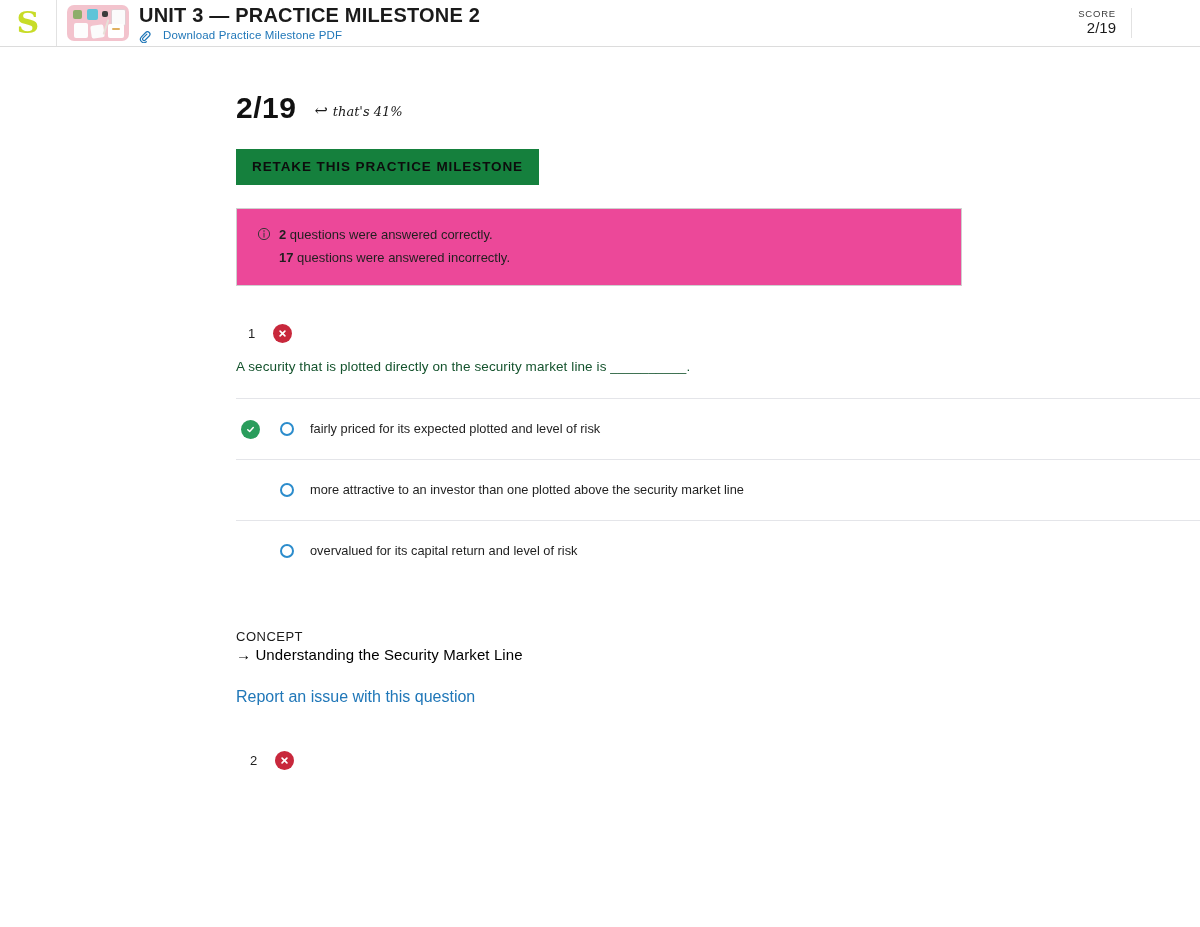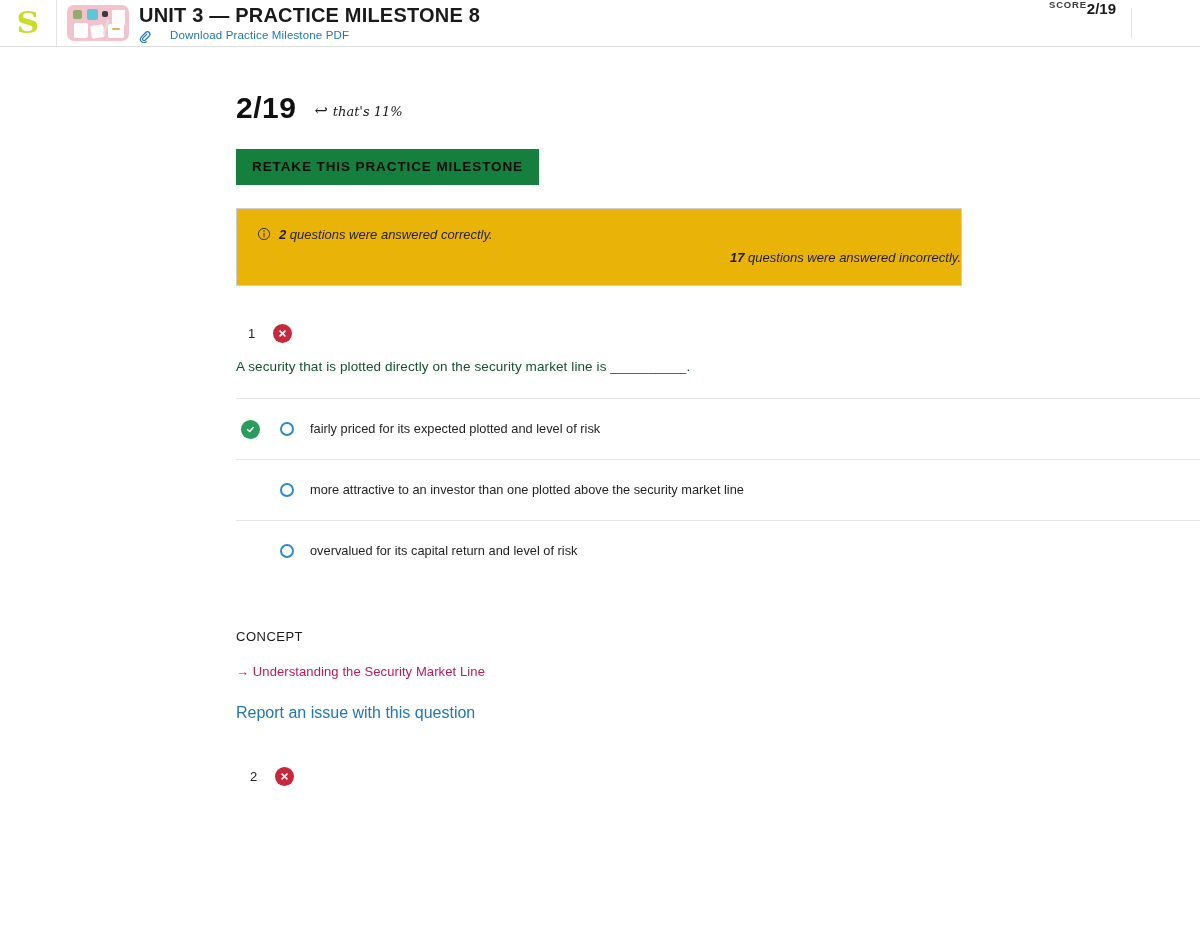--- a/index.html
+++ b/index.html
@@ -77,21 +77,21 @@
   .unit-title {
     font-size: 20px;
     font-weight: 700;
     letter-spacing: 0.2px;
     color: #1a1a1a;
     line-height: 1.05;
   }
   .pdf-line {
     display: flex;
     align-items: center;
-    gap: 19px;
+    gap: 12px;
     margin-top: 3px;
   }
   .clip-icon {
     width: 12px;
     height: 12px;
     display: inline-block;
     color: #2077b8;
   }
   .pdf-link {
     font-size: 11.5px;
@@ -99,24 +99,23 @@
     letter-spacing: 0.15px;
     cursor: pointer;
   }
 
   .score-cell {
     position: absolute;
     right: 84px;
     top: 0;
     height: 46px;
     display: flex;
-    flex-direction: row;
-    align-items: flex-start;
-    justify-content: center;
-    font-weight: bold;
+    flex-direction: column;
+    align-items: flex-end;
+    justify-content: center;
   }
   .score-label {
     font-size: 9.5px;
     letter-spacing: 0.8px;
     color: #3a3a3a;
     line-height: 1.1;
   }
   .score-value {
     font-size: 15px;
     color: #1a1a1a;
@@ -170,34 +169,33 @@
     padding: 10px 16px 11px 16px;
     border: none;
     cursor: pointer;
     font-family: "Liberation Sans", sans-serif;
   }
 
   .info-box {
     margin-top: 23px;
     width: 726px;
     border: 1px solid #cfcfcf;
-    background: #eab308;
-    padding: 16px 0 17px 20px;
+    background: #ec4899;
+    padding: 16px 8px 17px 20px;
     box-sizing: border-box;
-    font-style: italic;
   }
   .info-row {
     display: flex;
     align-items: flex-start;
     gap: 8px;
     font-size: 13px;
     color: #1f1f1f;
     line-height: 1.55;
   }
-  .info-row + .info-row { margin-top: 3px; padding-left: 22px; justify-content: flex-end; }
+  .info-row + .info-row { margin-top: 3px; padding-left: 22px; }
   .info-icon {
     width: 14px;
     height: 14px;
     flex: 0 0 14px;
     margin-top: 2px;
     color: #333333;
   }
   .info-num { font-weight: 700; }
 
   
@@ -289,23 +287,23 @@
   .concept {
     margin-top: 48px;
     padding-left: 0;
   }
   .concept-label {
     font-size: 13px;
     letter-spacing: 0.5px;
     color: #1a1a1a;
   }
   .concept-link {
-    margin-top: 20px;
-    font-size: 13px;
-    color: #be185d;
+    margin-top: 2px;
+    font-size: 15px;
+    color: #000000;
     cursor: pointer;
     letter-spacing: 0.1px;
   }
   .report-link {
     margin-top: 25px;
     font-size: 16px;
     color: #2077b8;
     cursor: pointer;
   }
 
@@ -328,21 +326,21 @@
       <i class="t4"></i>
       <i class="t5"></i>
       <i class="t6"></i>
       <i class="t7"></i>
       <i class="t8"></i>
       <i class="t9"></i>
     </div>
   </div>
 
   <div class="title-cell">
-    <div class="unit-title">UNIT 3 — PRACTICE MILESTONE 8</div>
+    <div class="unit-title">UNIT 3 — PRACTICE MILESTONE 2</div>
     <div class="pdf-line">
       <span class="clip-icon">
         <svg viewBox="0 0 16 16" fill="none" stroke="currentColor" stroke-width="1.6" stroke-linecap="round">
           <path d="M10.5 4.2 5.2 9.5a2 2 0 0 0 2.8 2.8l5.6-5.6a3.3 3.3 0 0 0-4.7-4.7L3.2 7.8a4.6 4.6 0 0 0 6.5 6.5"></path>
         </svg>
       </span>
       <span class="pdf-link">Download Practice Milestone PDF</span>
     </div>
   </div>
 
@@ -352,21 +350,21 @@
   </div>
   <div class="header-divider"></div>
 </div>
 
 <div class="content">
 
   <div class="score-big-row">
     <div class="score-big">2/19</div>
     <div class="annotation">
       <span class="annot-arrow">↩</span>
-      <span>that's 11%</span>
+      <span>that's 41%</span>
     </div>
   </div>
 
   <button class="retake-btn">RETAKE THIS PRACTICE MILESTONE</button>
 
   <div class="info-box">
     <div class="info-row">
       <span class="info-icon">
         <svg viewBox="0 0 16 16" fill="none" stroke="currentColor" stroke-width="1.1">
           <circle cx="8" cy="8" r="6.4"></circle>

